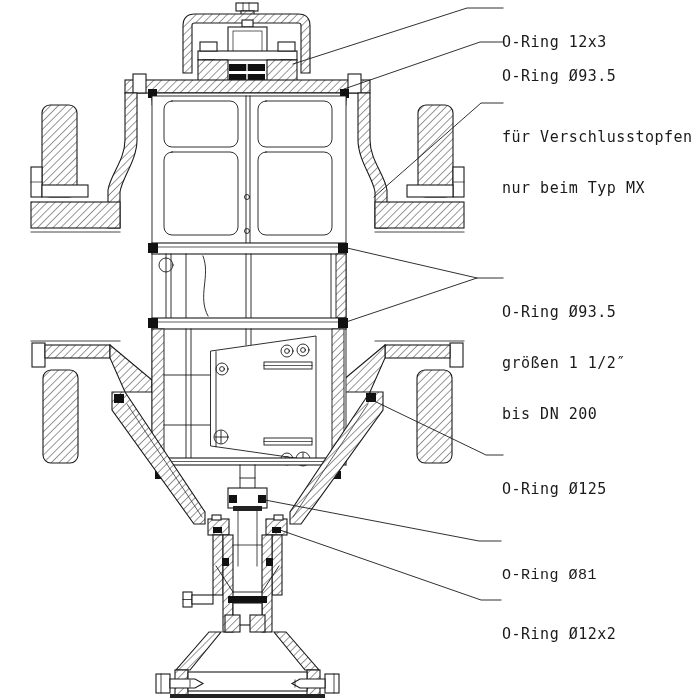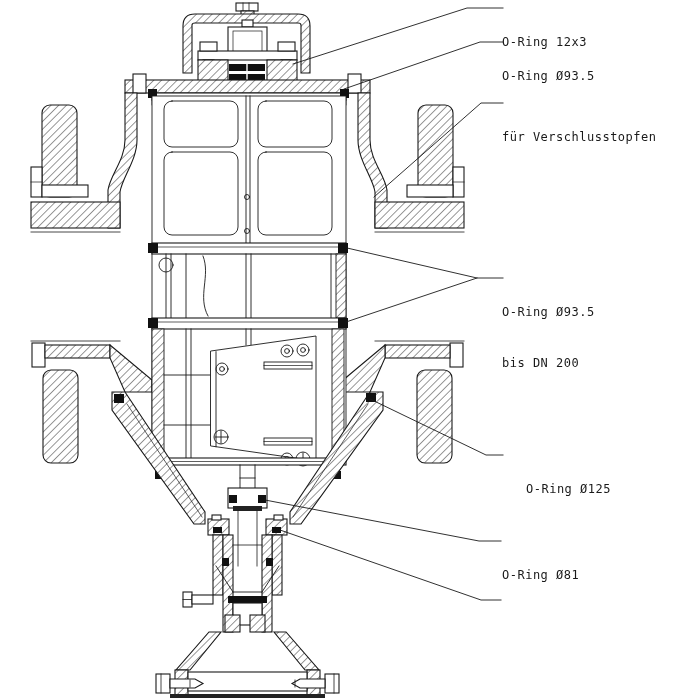--- a/index.html
+++ b/index.html
@@ -1,22 +1,22 @@
 <!DOCTYPE html>
 <html><head>
 <meta charset="utf-8">
 <style>
   html,body{margin:0;padding:0;background:#fff;}
   #stage{position:relative;width:700px;height:700px;background:#fff;overflow:hidden;
          font-family:"DejaVu Sans Mono","Liberation Mono",monospace;color:#1a1a1a;}
   #drawing{position:absolute;left:0;top:0;}
-  .callout{position:absolute;left:502px;font-size:12px;line-height:17px;letter-spacing:0.5px;white-space:pre;}
+  .callout{position:absolute;left:502px;font-size:15px;line-height:17px;letter-spacing:0.5px;white-space:pre;}
   .callout span{display:block;}
   #c1{top:0px;}  #c2{top:34px;} #c3{top:95px;} #c4{top:270px;}
-  #c5{top:447px;margin-left:24px;} #c6{top:533px;} #c7{top:592px;}
+  #c5{top:447px;} #c6{top:533px;font-family:Liberation Mono, monospace;} #c7{top:592px;}
 </style>
 </head>
 <body>
 
 <div id="stage">
 
 <svg id="drawing" width="700" height="700" viewBox="0 0 700 700" fill="none" stroke="#1a1a1a" stroke-width="1.1" stroke-linecap="square">
   <defs>
     <pattern id="ht" patternUnits="userSpaceOnUse" width="5.5" height="5.5" patternTransform="rotate(45)">
       <rect width="5.5" height="5.5" fill="#ffffff" stroke="none"></rect>
@@ -219,25 +219,30 @@
 </svg>
 
 <div class="callout" id="c1">
   <span>O-Ring 12x3</span>
 </div>
 <div class="callout" id="c2">
   <span>O-Ring Ø93.5</span>
 </div>
 <div class="callout" id="c3">
   <span>für Verschlusstopfen</span>
+  <span>nur beim Typ MX</span>
 </div>
 <div class="callout" id="c4">
   <span>O-Ring Ø93.5</span>
+  <span>größen 1 1/2″</span>
   <span>bis DN 200</span>
 </div>
 <div class="callout" id="c5">
   <span>O-Ring Ø125</span>
 </div>
 <div class="callout" id="c6">
   <span>O-Ring Ø81</span>
 </div>
+<div class="callout" id="c7">
+  <span>O-Ring Ø12x2</span>
+</div>
 
 </div>
 
 </body></html>

